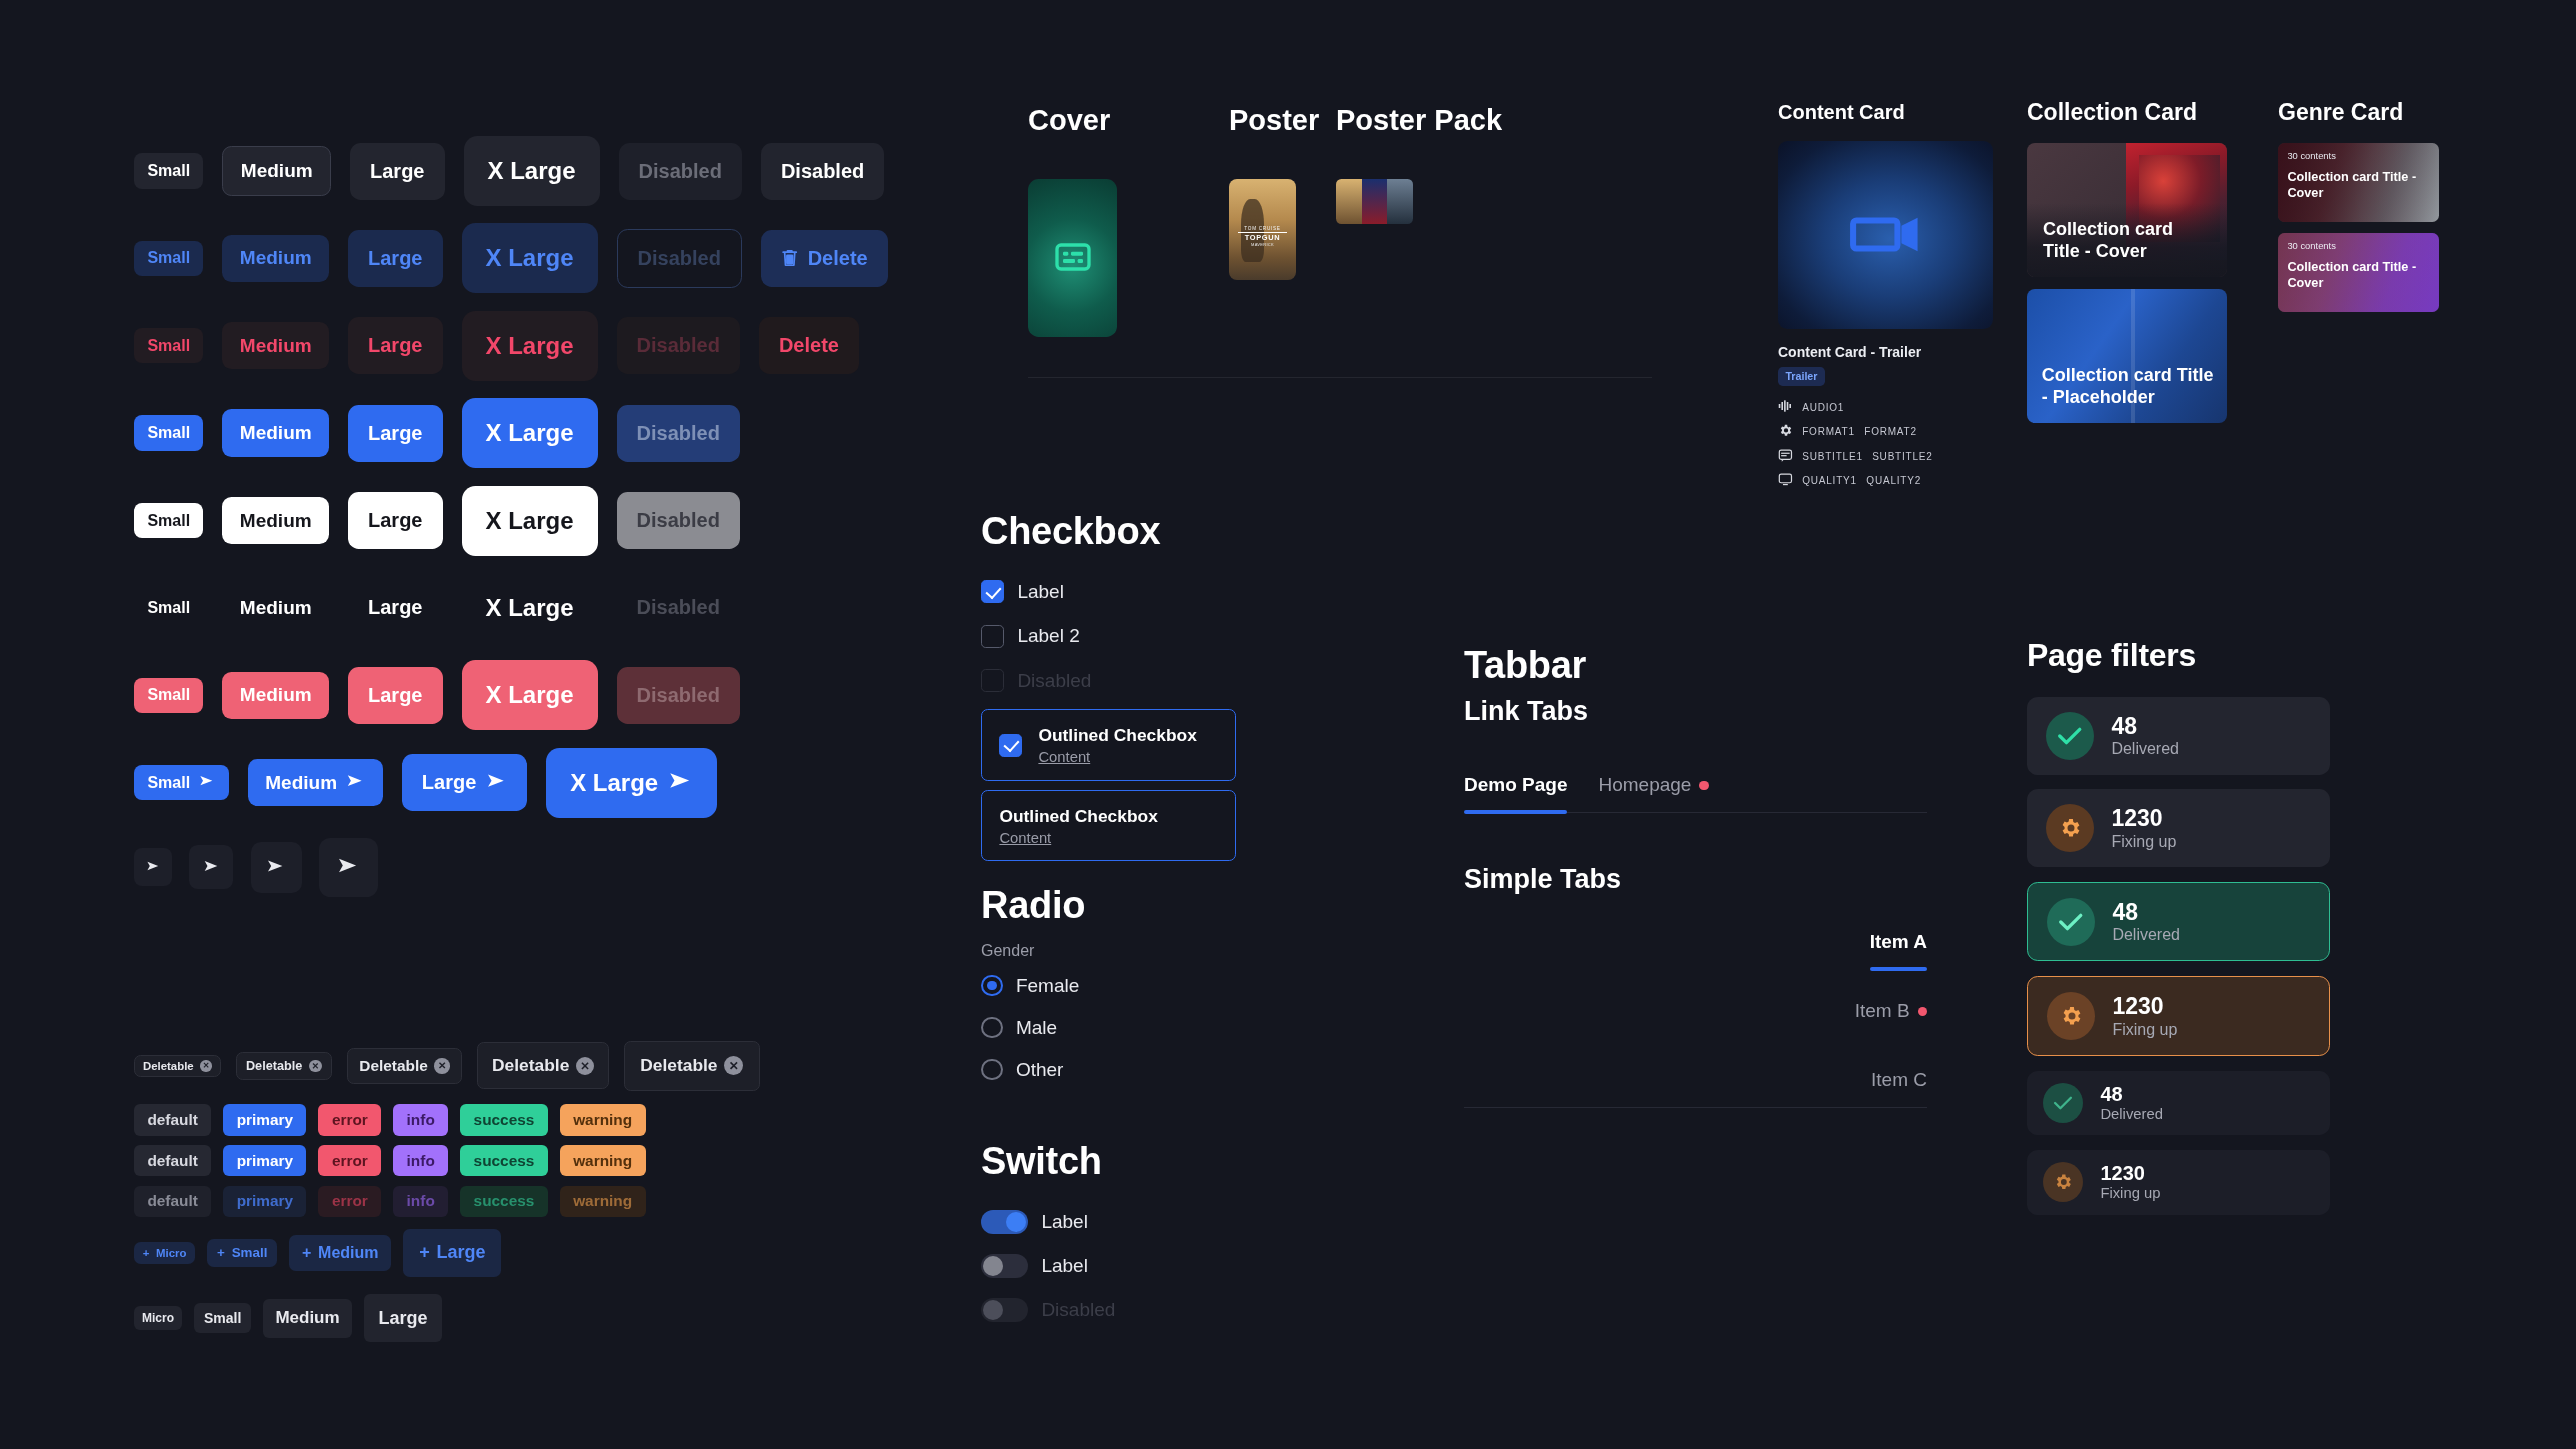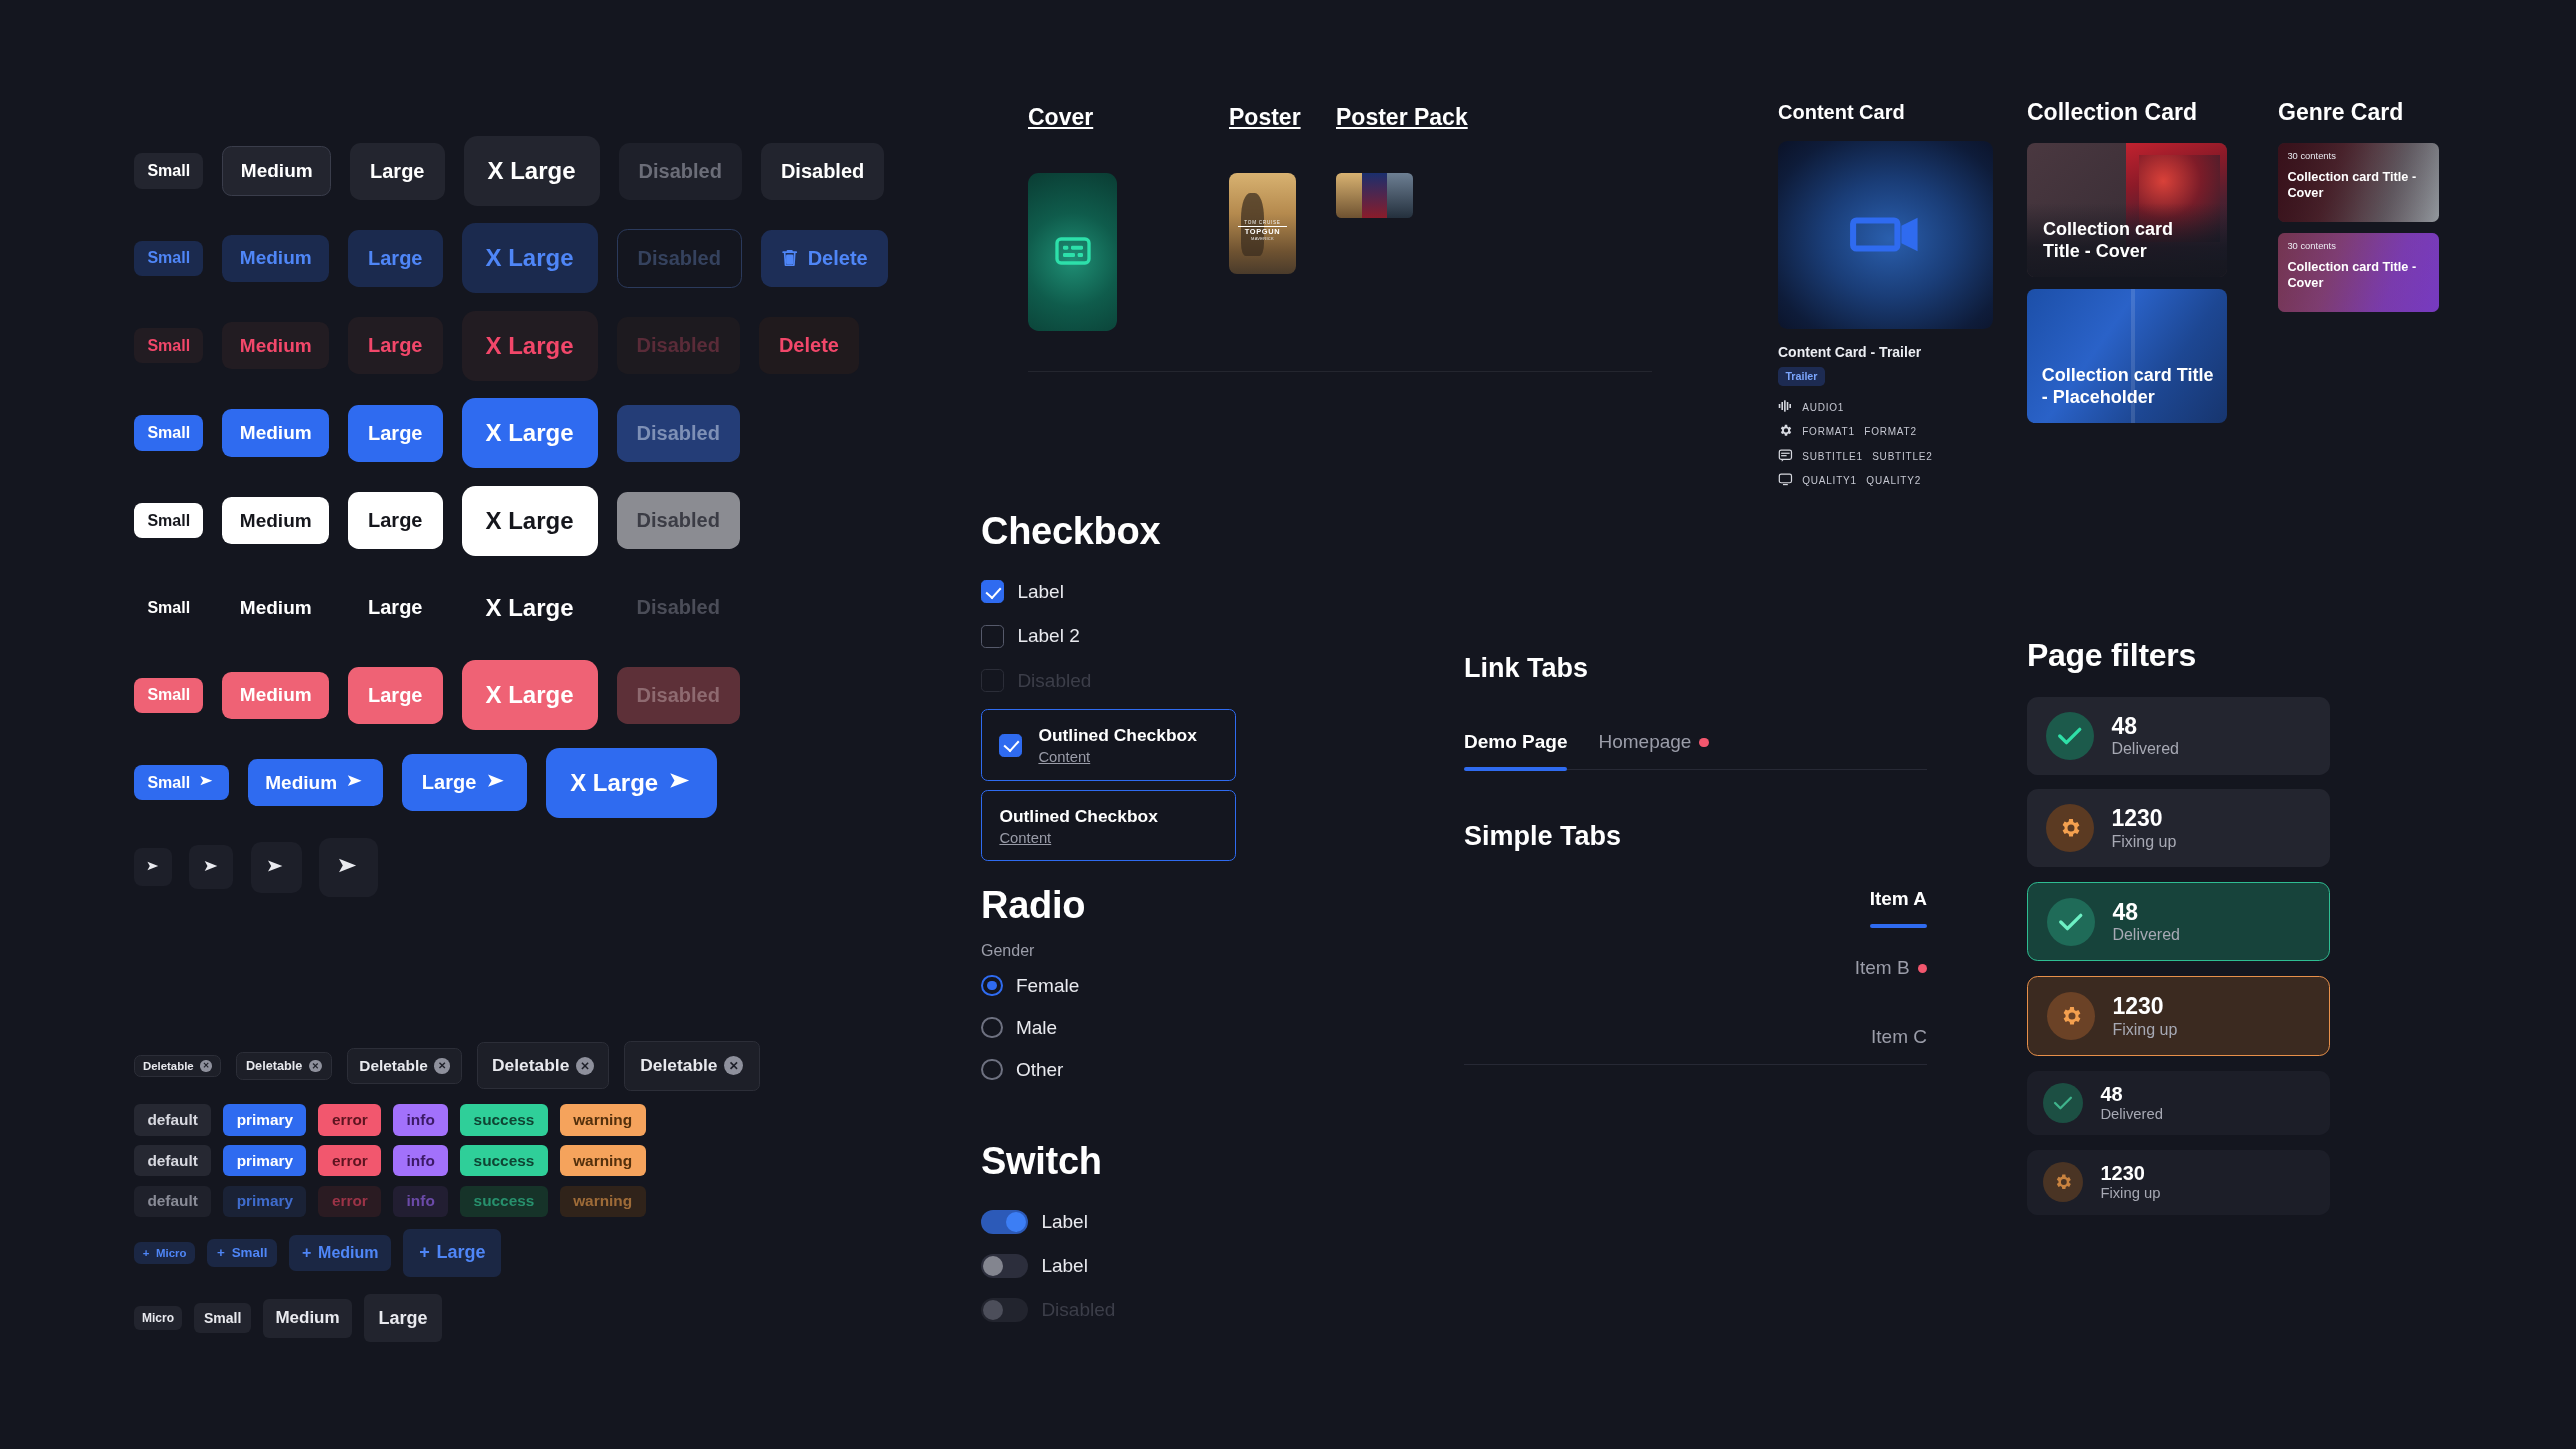--- a/index.html
+++ b/index.html
@@ -105,21 +105,21 @@
   .filter .circ { width:48px; height:48px; border-radius:50%; display:flex; align-items:center;
             justify-content:center; flex:0 0 auto; }
   .f-num { font-size:23px; font-weight:700; color:#fff; line-height:1.15; }
   .f-lab { font-size:16px; color:#a7a9b4; line-height:1.2; }
   .filter.green-sel { background:#17433b; border:1.3px solid #2fbd92; }
   .filter.orange-sel { background:#3b2a20; border:1.3px solid #e8904a; }
   .filter.muted { background:#1c1e28; }
   .filter.muted .f-num { font-size:20px; }
 
   
-  .card-title { font-size:23px; font-weight:700;text-decoration:underline; }
+  .card-title { font-size:29px; font-weight:700; }
   .poster { border-radius:8px; overflow:hidden; position:relative; }
 </style>
 </head>
 <body>
 
 <div class="page">
 
   <div style="position:absolute; left:134px; top:94px; width:845px;">
 
     <div class="row" style="margin-top:42px;">
@@ -427,20 +427,21 @@
     </div>
     <div class="cbrow" style="margin-top:20px;">
       <span class="sw dis">
           <span class="knob"></span>
         </span>
       <span class="cblabel dis">Disabled</span>
     </div>
   </div>
 
   <div style="position:absolute; left:1464px; top:644px; width:470px;">
+    <h2 class="section">Tabbar</h2>
     <h3 class="sub" style="margin-top:9.4px;">Link Tabs</h3>
 
     <div class="tabs" style="margin-top:47px; width:463px;">
       <div class="tab active">
         <span>Demo Page</span>
       </div>
       <div class="tab">
         <span>Homepage</span>
         <span class="dot"></span>
       </div>

